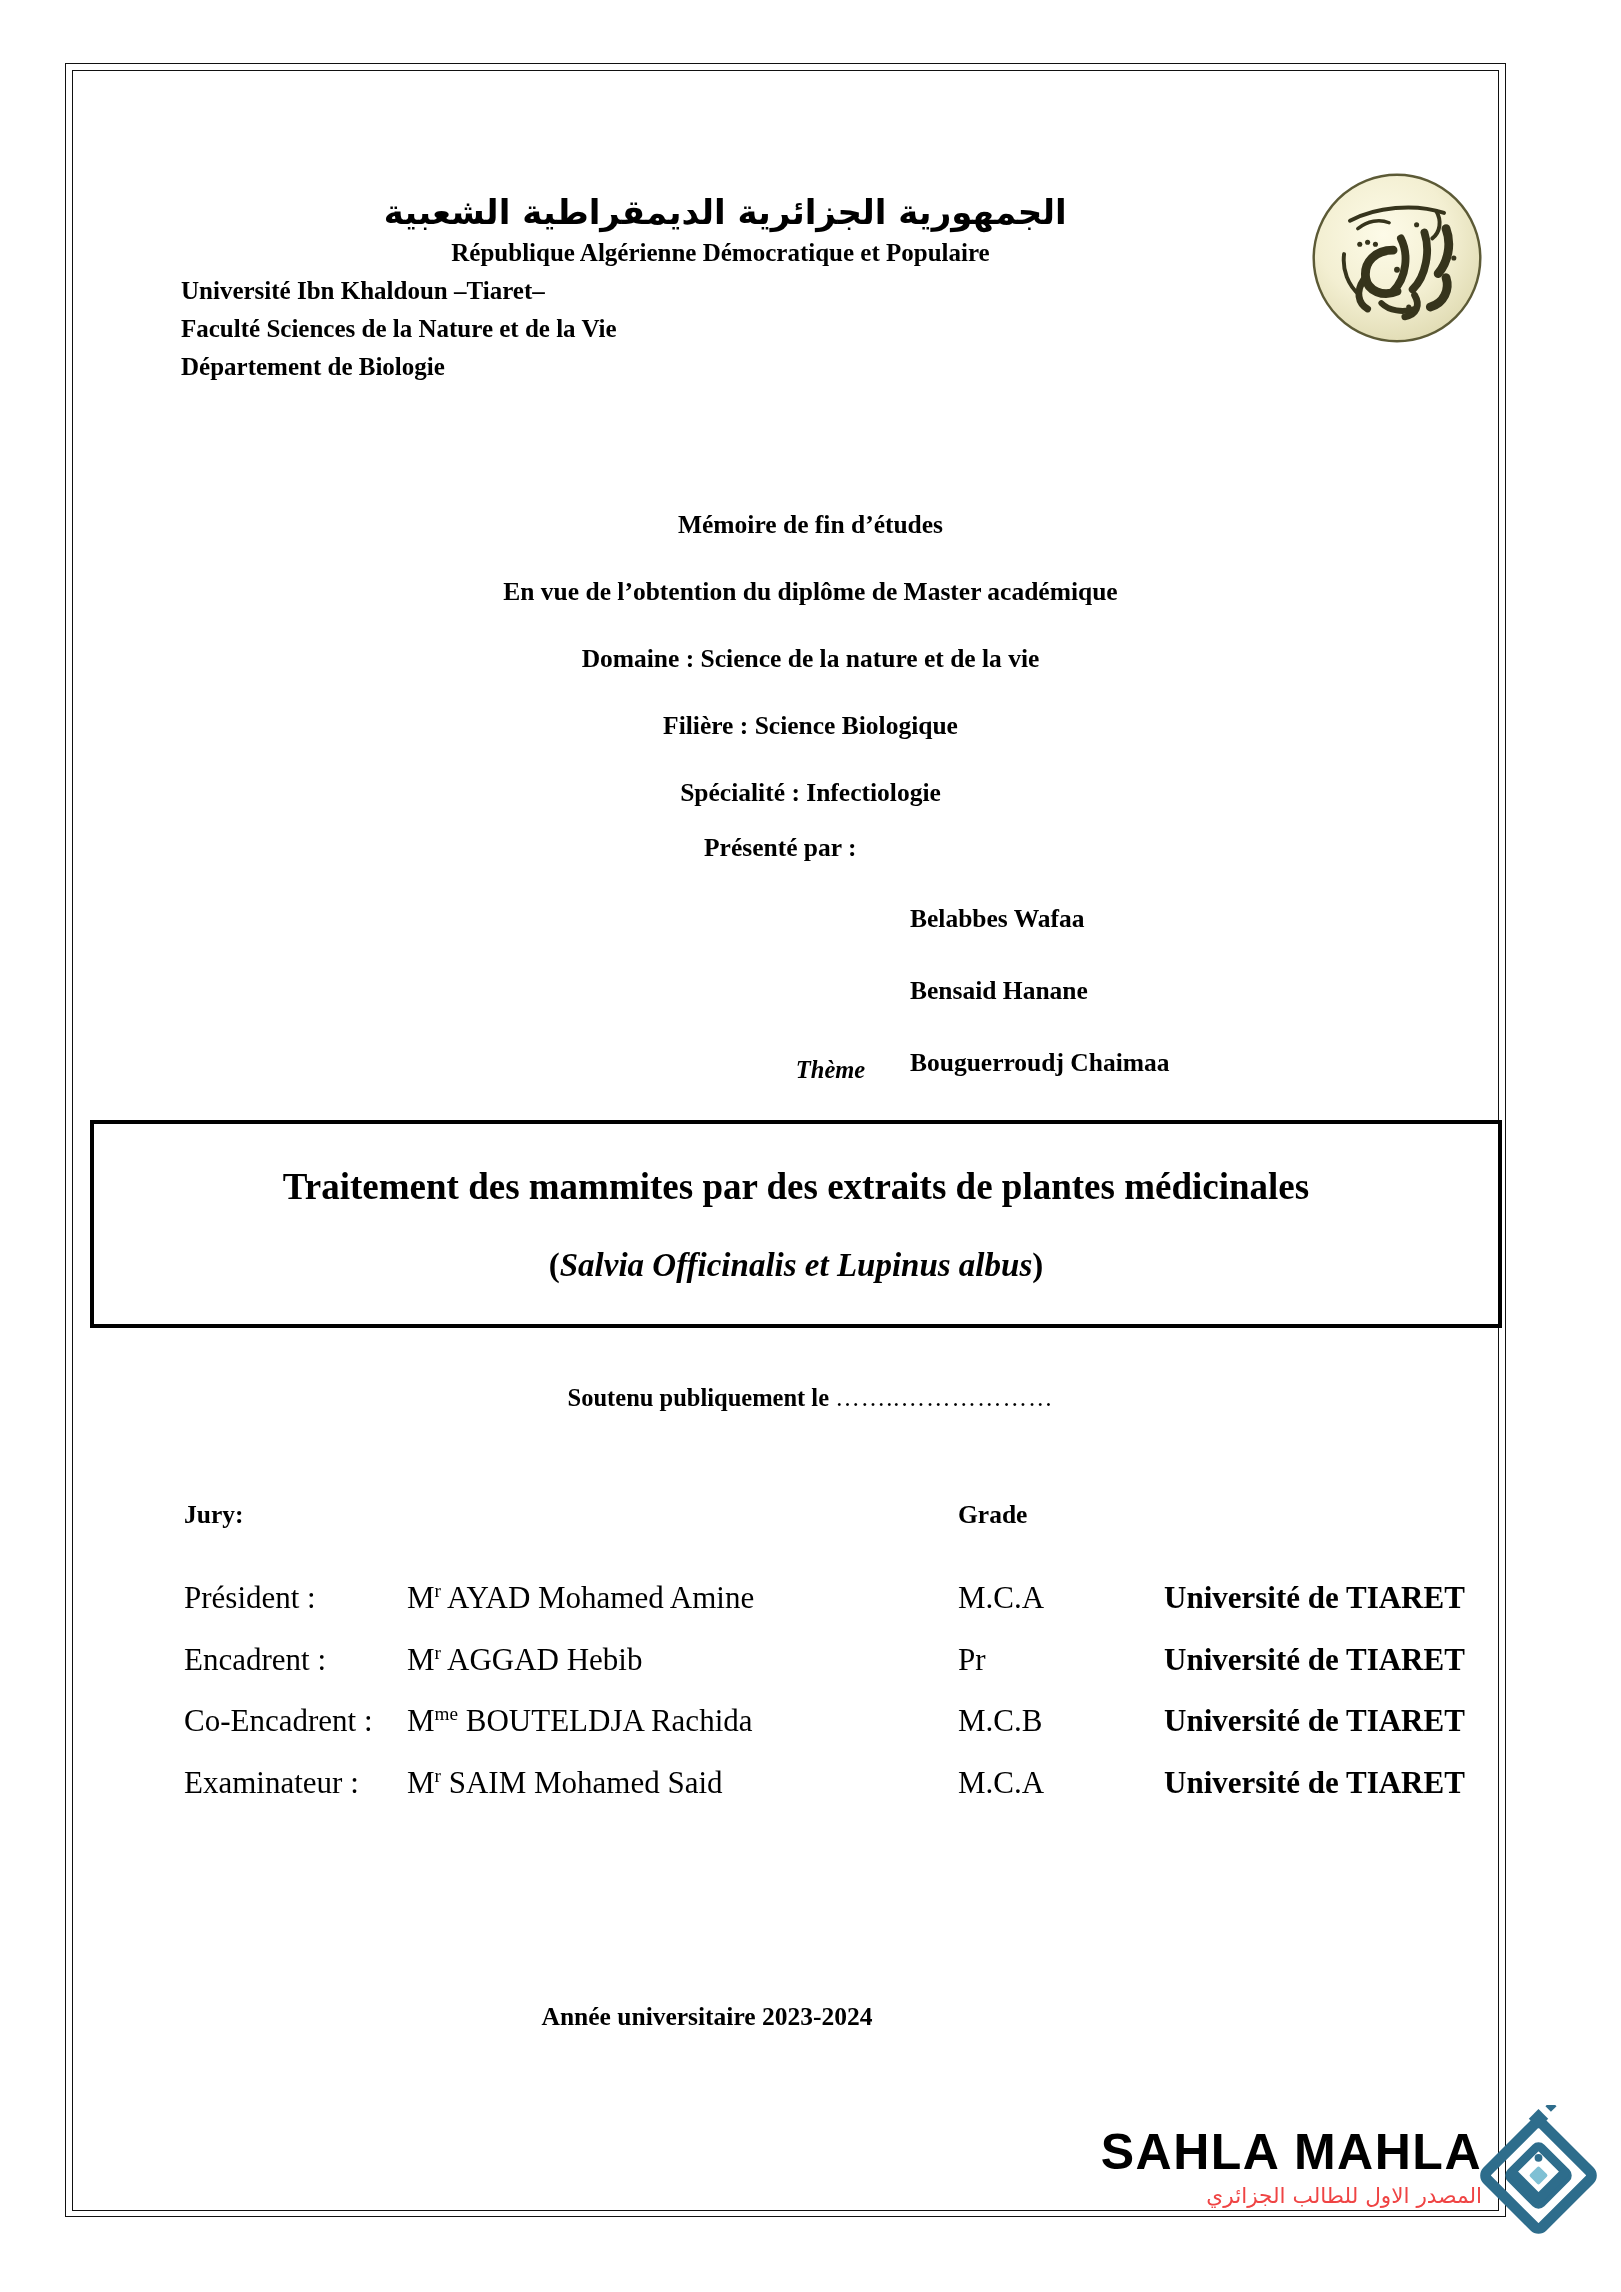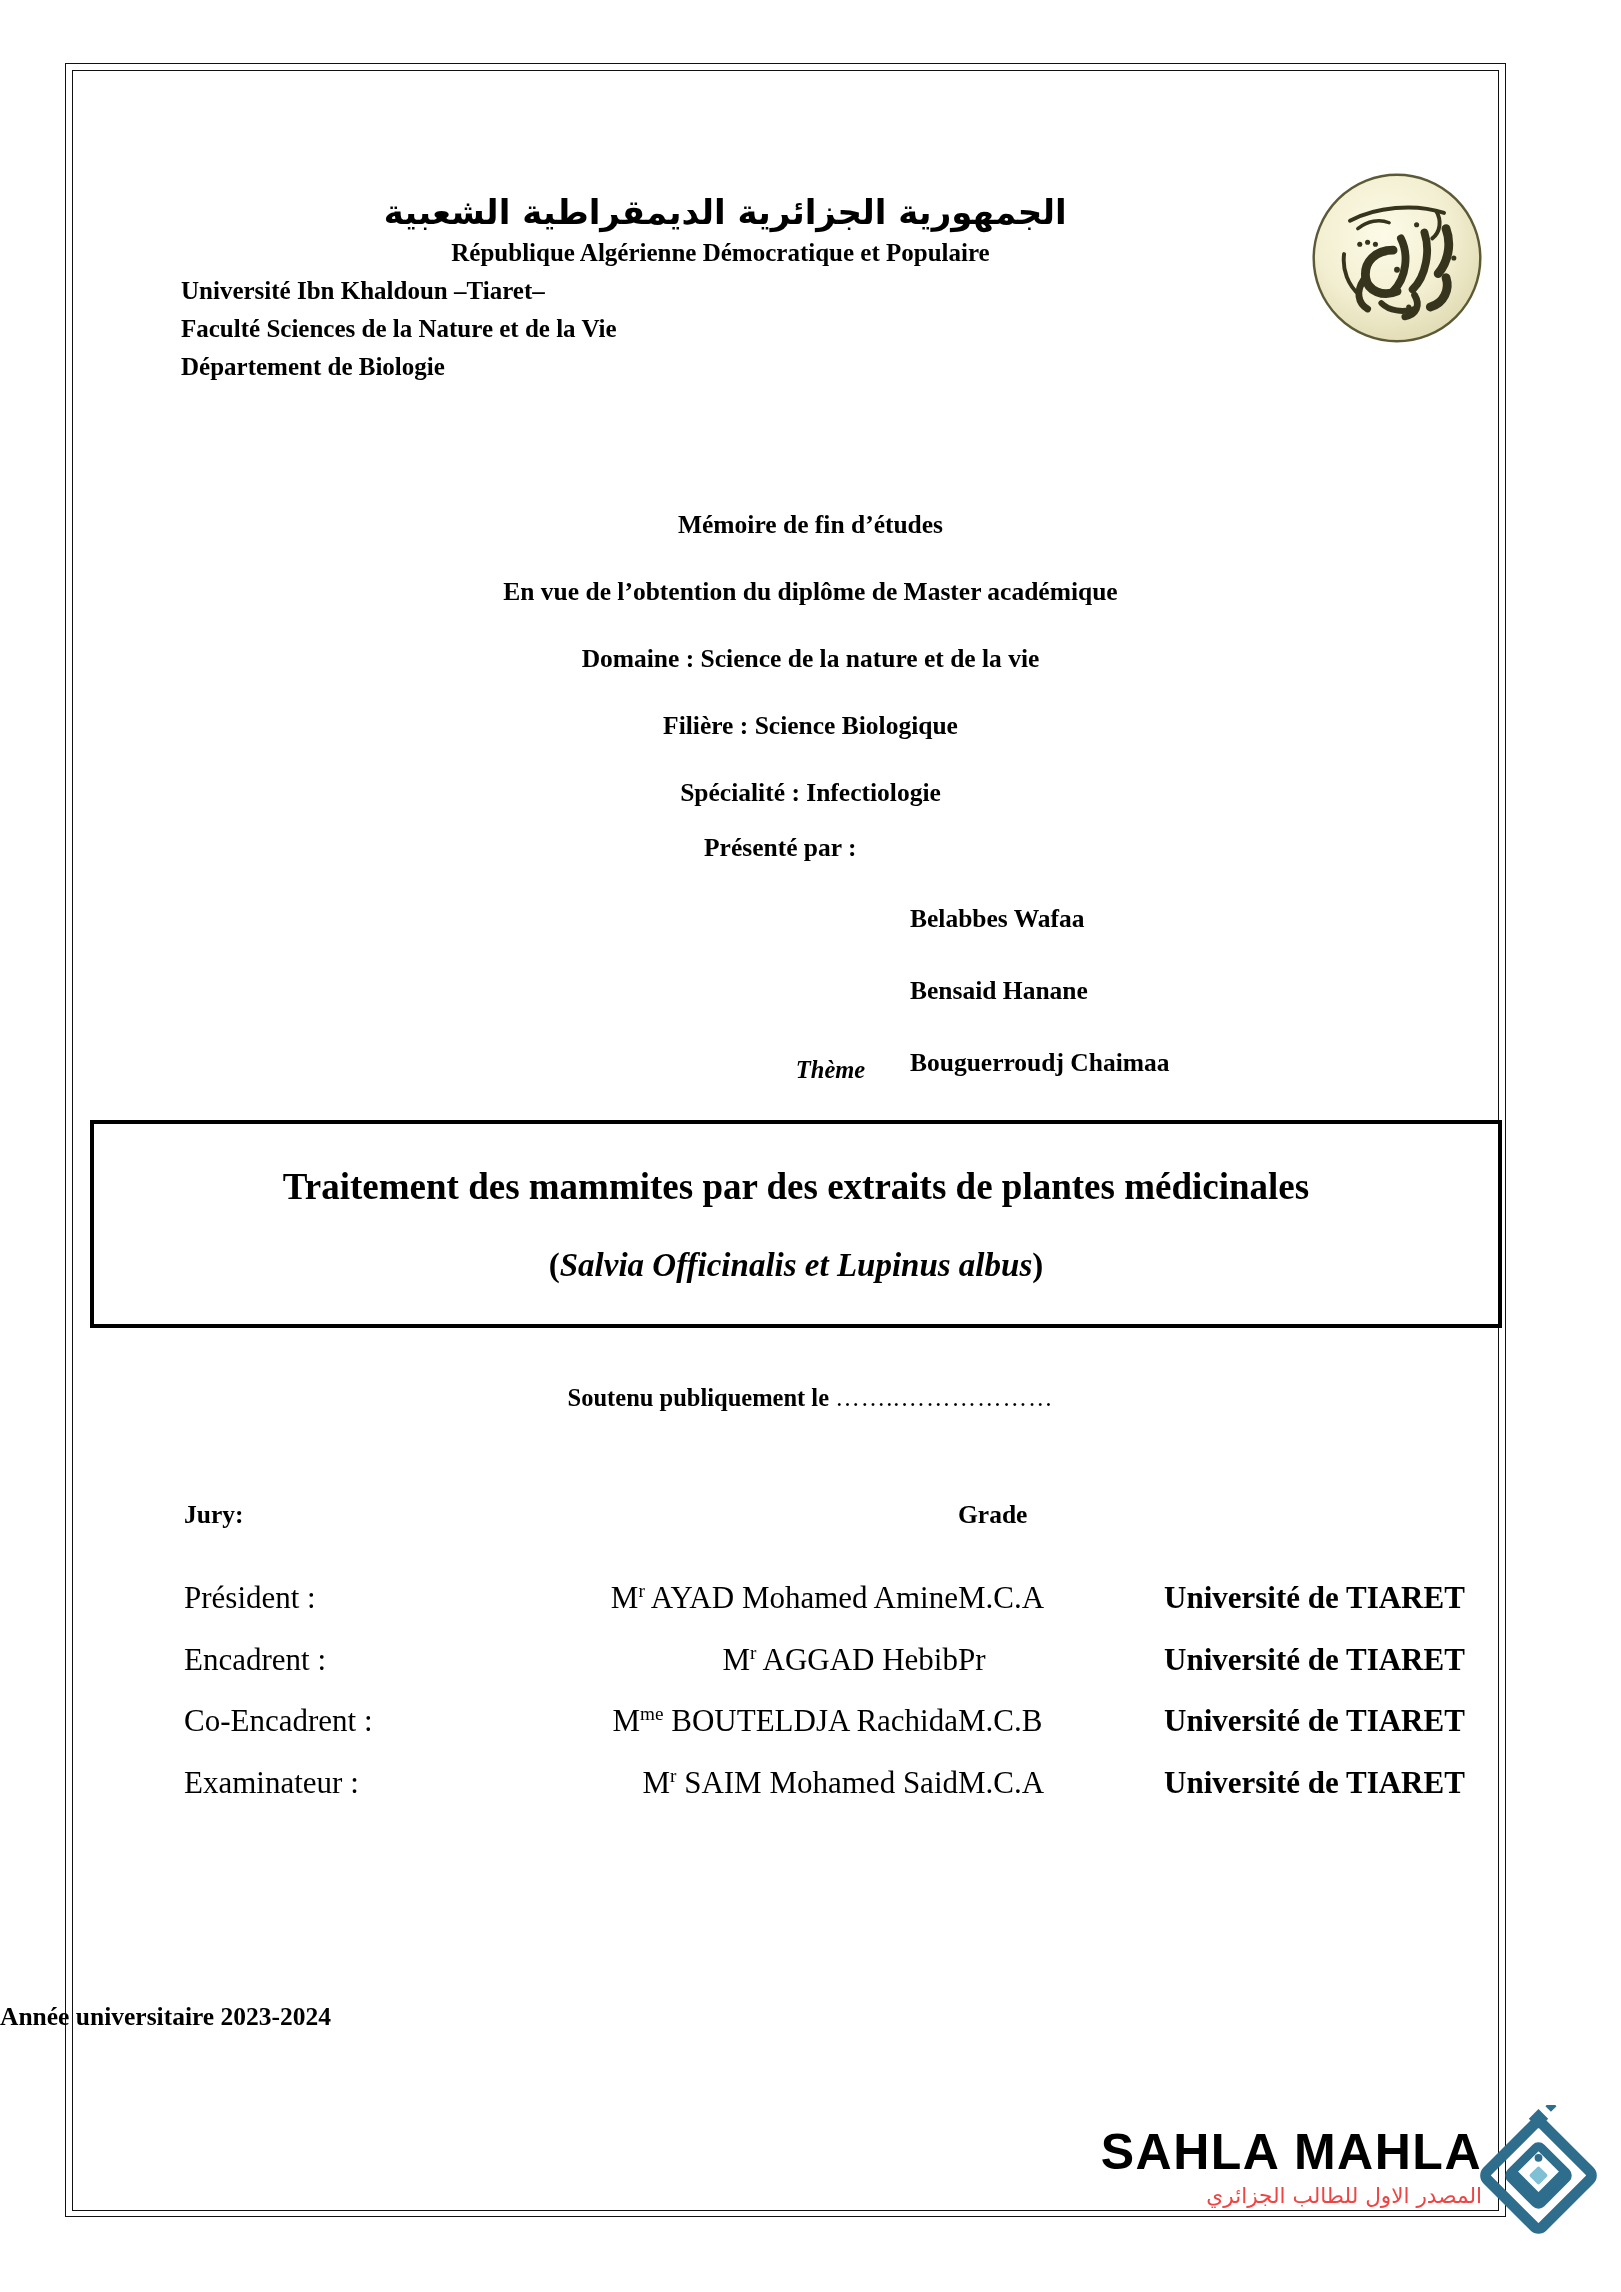--- a/index.html
+++ b/index.html
@@ -179,33 +179,35 @@
   #jury-head .h-role  { width: 774px; }
   #jury-head .h-grade { width: 196px; }
 
   .jury-row {
     display: flex;
     align-items: baseline;
     font-size: 31px;
     margin-bottom: 25.5px;
   }
   .jury-row .c-role   { width: 223px; flex: 0 0 223px; white-space: nowrap; }
-  .jury-row .c-name   { width: 551px; flex: 0 0 551px; white-space: nowrap; text-align: right; }
+  .jury-row .c-name   { width: 551px; flex: 0 0 551px; white-space: nowrap; }
   .jury-row .c-grade  { width: 206px; flex: 0 0 206px; white-space: nowrap; }
   .jury-row .c-univ   { font-weight: 700; white-space: nowrap; }
   .jury-row sup { font-size: 0.62em; vertical-align: super; line-height: 0; }
 
   
   #annee-line {
     position: absolute;
     left: 0;
     top: 2002px;
     width: 1382px;
-    font-size: 25.5px;
-    font-weight: 700;
+    text-align: center;
+    font-size: 25.5px;
+    font-weight: 700;
+    padding-left: 16px;
   }
 
   
   #watermark {
     position: absolute;
     left: 1100px;
     top: 2105px;
     width: 510px;
     height: 137px;
   }

